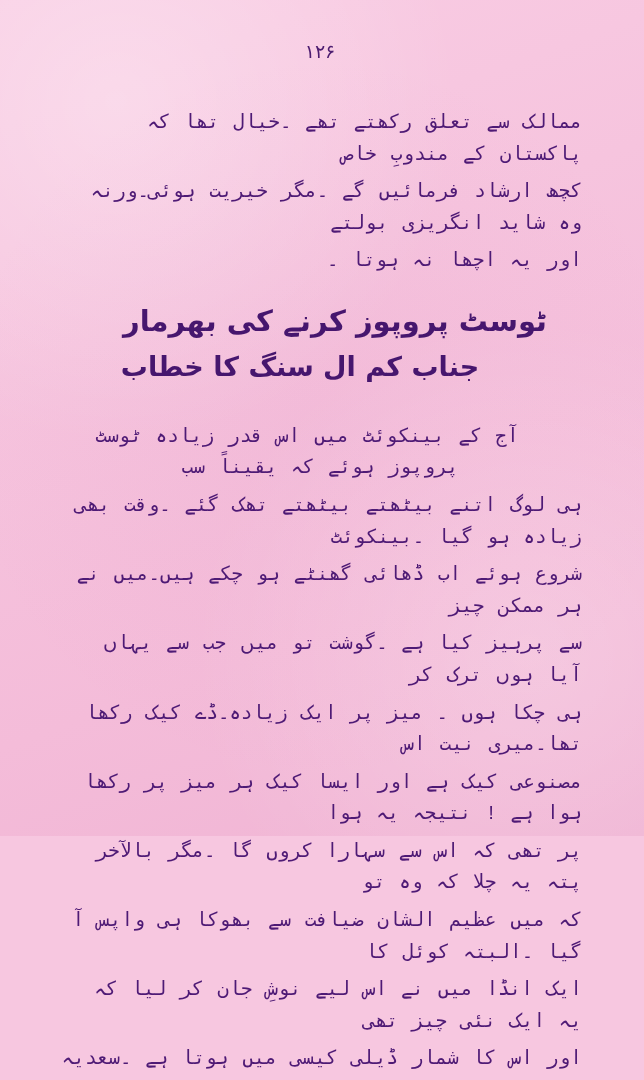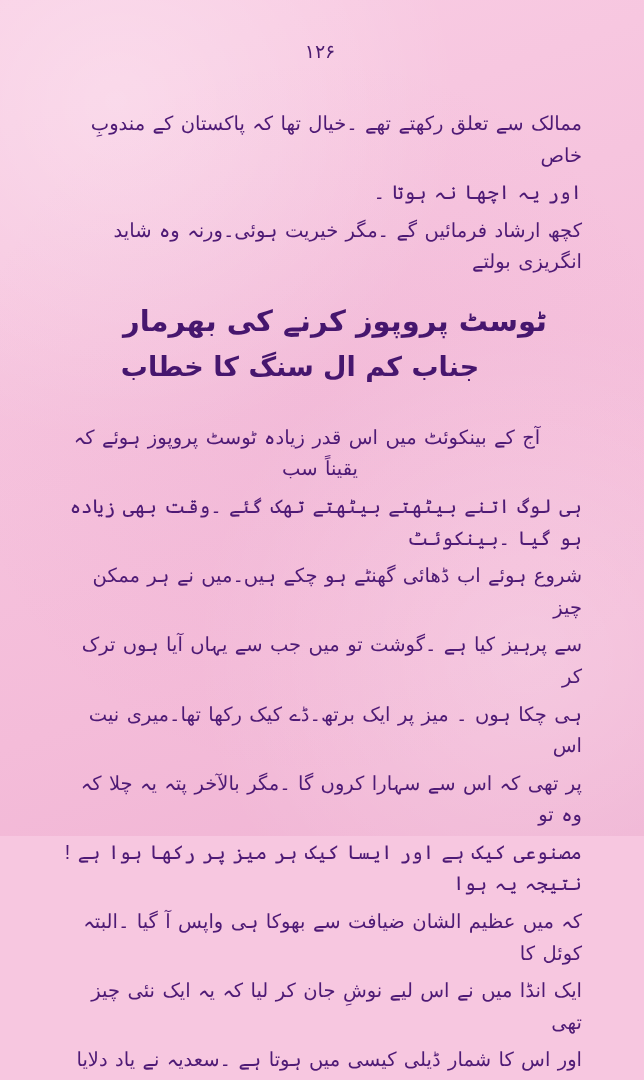--- a/index.html
+++ b/index.html
@@ -48,21 +48,21 @@
     direction: rtl;
     font-family: "DejaVu Sans", sans-serif;
   }
   .para {
     font-size: 19.5px;
     line-height: 1.62;
     margin: 0 0 6px 0;
     color: #4e1a75;
     letter-spacing: 0px;
     word-spacing: 2px;
-    font-family: Liberation Sans, sans-serif;
+    font-family: Liberation Mono, monospace;
   }
   .para.indent {
     text-indent: 26px;
     text-align: center;
   }
   .heading {
     font-size: 29px;
     line-height: 1.5;
     color: #46166e;
     margin: 22px 0 4px 0;
@@ -81,37 +81,37 @@
 </head>
 <body>
 
 <div class="page">
   <div class="content">
 
     <div class="page-number">۱۲۶</div>
 
     <div>
       <p class="para">ممالک سے تعلق رکھتے تھے ۔خیال تھا کہ پاکستان کے مندوبِ خاص</p>
+      <p class="para">کچھ ارشاد فرمائیں گے ۔مگر خیریت ہوئی۔ورنہ وہ شاید انگریزی بولتے</p>
       <p class="para">اور یہ اچھا نہ ہوتا ۔</p>
-      <p class="para">کچھ ارشاد فرمائیں گے ۔مگر خیریت ہوئی۔ورنہ وہ شاید انگریزی بولتے</p>
     </div>
 
     <div class="heading">ٹوسٹ پروپوز کرنے کی بھرمار</div>
     <div class="heading sub">جناب کم ال سنگ کا خطاب</div>
 
     <div class="section-space-lg"></div>
 
     <div>
       <p class="para indent">آج کے بینکوئٹ میں اس قدر زیادہ ٹوسٹ پروپوز ہوئے کہ یقیناً سب</p>
       <p class="para">ہی لوگ اتنے بیٹھتے بیٹھتے تھک گئے ۔وقت بھی زیادہ ہو گیا ۔بینکوئٹ</p>
       <p class="para">شروع ہوئے اب ڈھائی گھنٹے ہو چکے ہیں۔میں نے ہر ممکن چیز</p>
       <p class="para">سے پرہیز کیا ہے ۔گوشت تو میں جب سے یہاں آیا ہوں ترک کر</p>
-      <p class="para">ہی چکا ہوں ۔ میز پر ایک برتھ۔ڈے کیک رکھا تھا۔میری نیت اس</p>
+      <p class="para">ہی چکا ہوں ۔ میز پر ایک زیادہ۔ڈے کیک رکھا تھا۔میری نیت اس</p>
+      <p class="para">مصنوعی کیک ہے اور ایسا کیک ہر میز پر رکھا ہوا ہے ! نتیجہ یہ ہوا</p>
       <p class="para">پر تھی کہ اس سے سہارا کروں گا ۔مگر بالآخر پتہ یہ چلا کہ وہ تو</p>
-      <p class="para">مصنوعی کیک ہے اور ایسا کیک ہر میز پر رکھا ہوا ہے ! نتیجہ یہ ہوا</p>
       <p class="para">کہ میں عظیم الشان ضیافت سے بھوکا ہی واپس آ گیا ۔البتہ کوئل کا</p>
       <p class="para">ایک انڈا میں نے اس لیے نوشِ جان کر لیا کہ یہ ایک نئی چیز تھی</p>
       <p class="para">اور اس کا شمار ڈیلی کیسی میں ہوتا ہے ۔سعدیہ نے یاد دلایا کہ</p>
 
       <p class="para"></p>
     </div>
 
   </div>
 </div>
 

